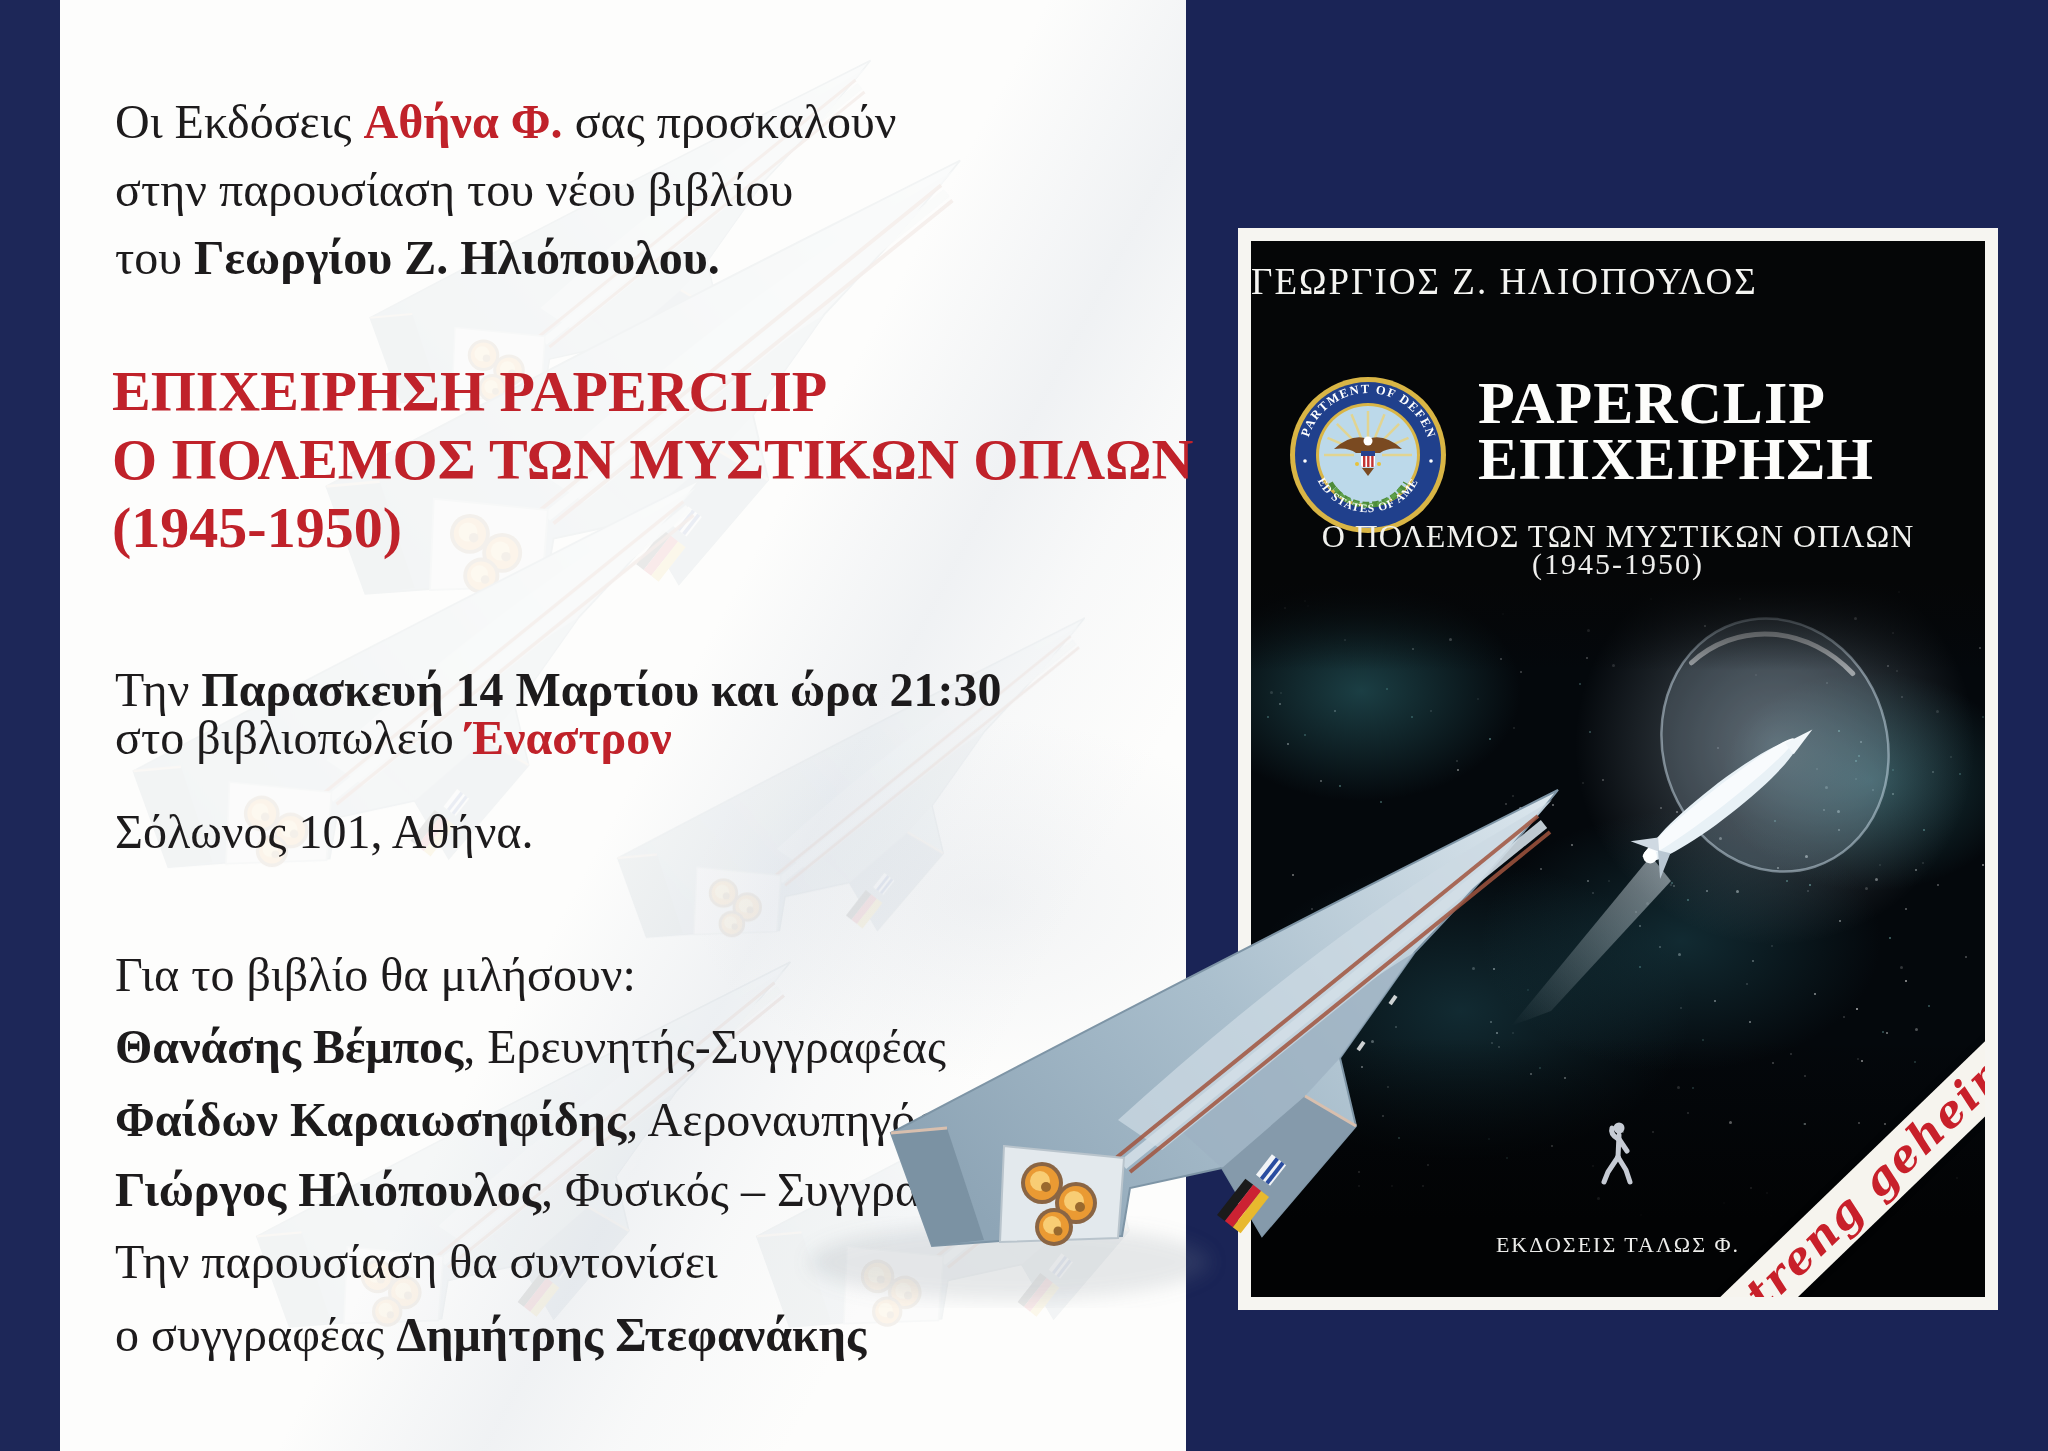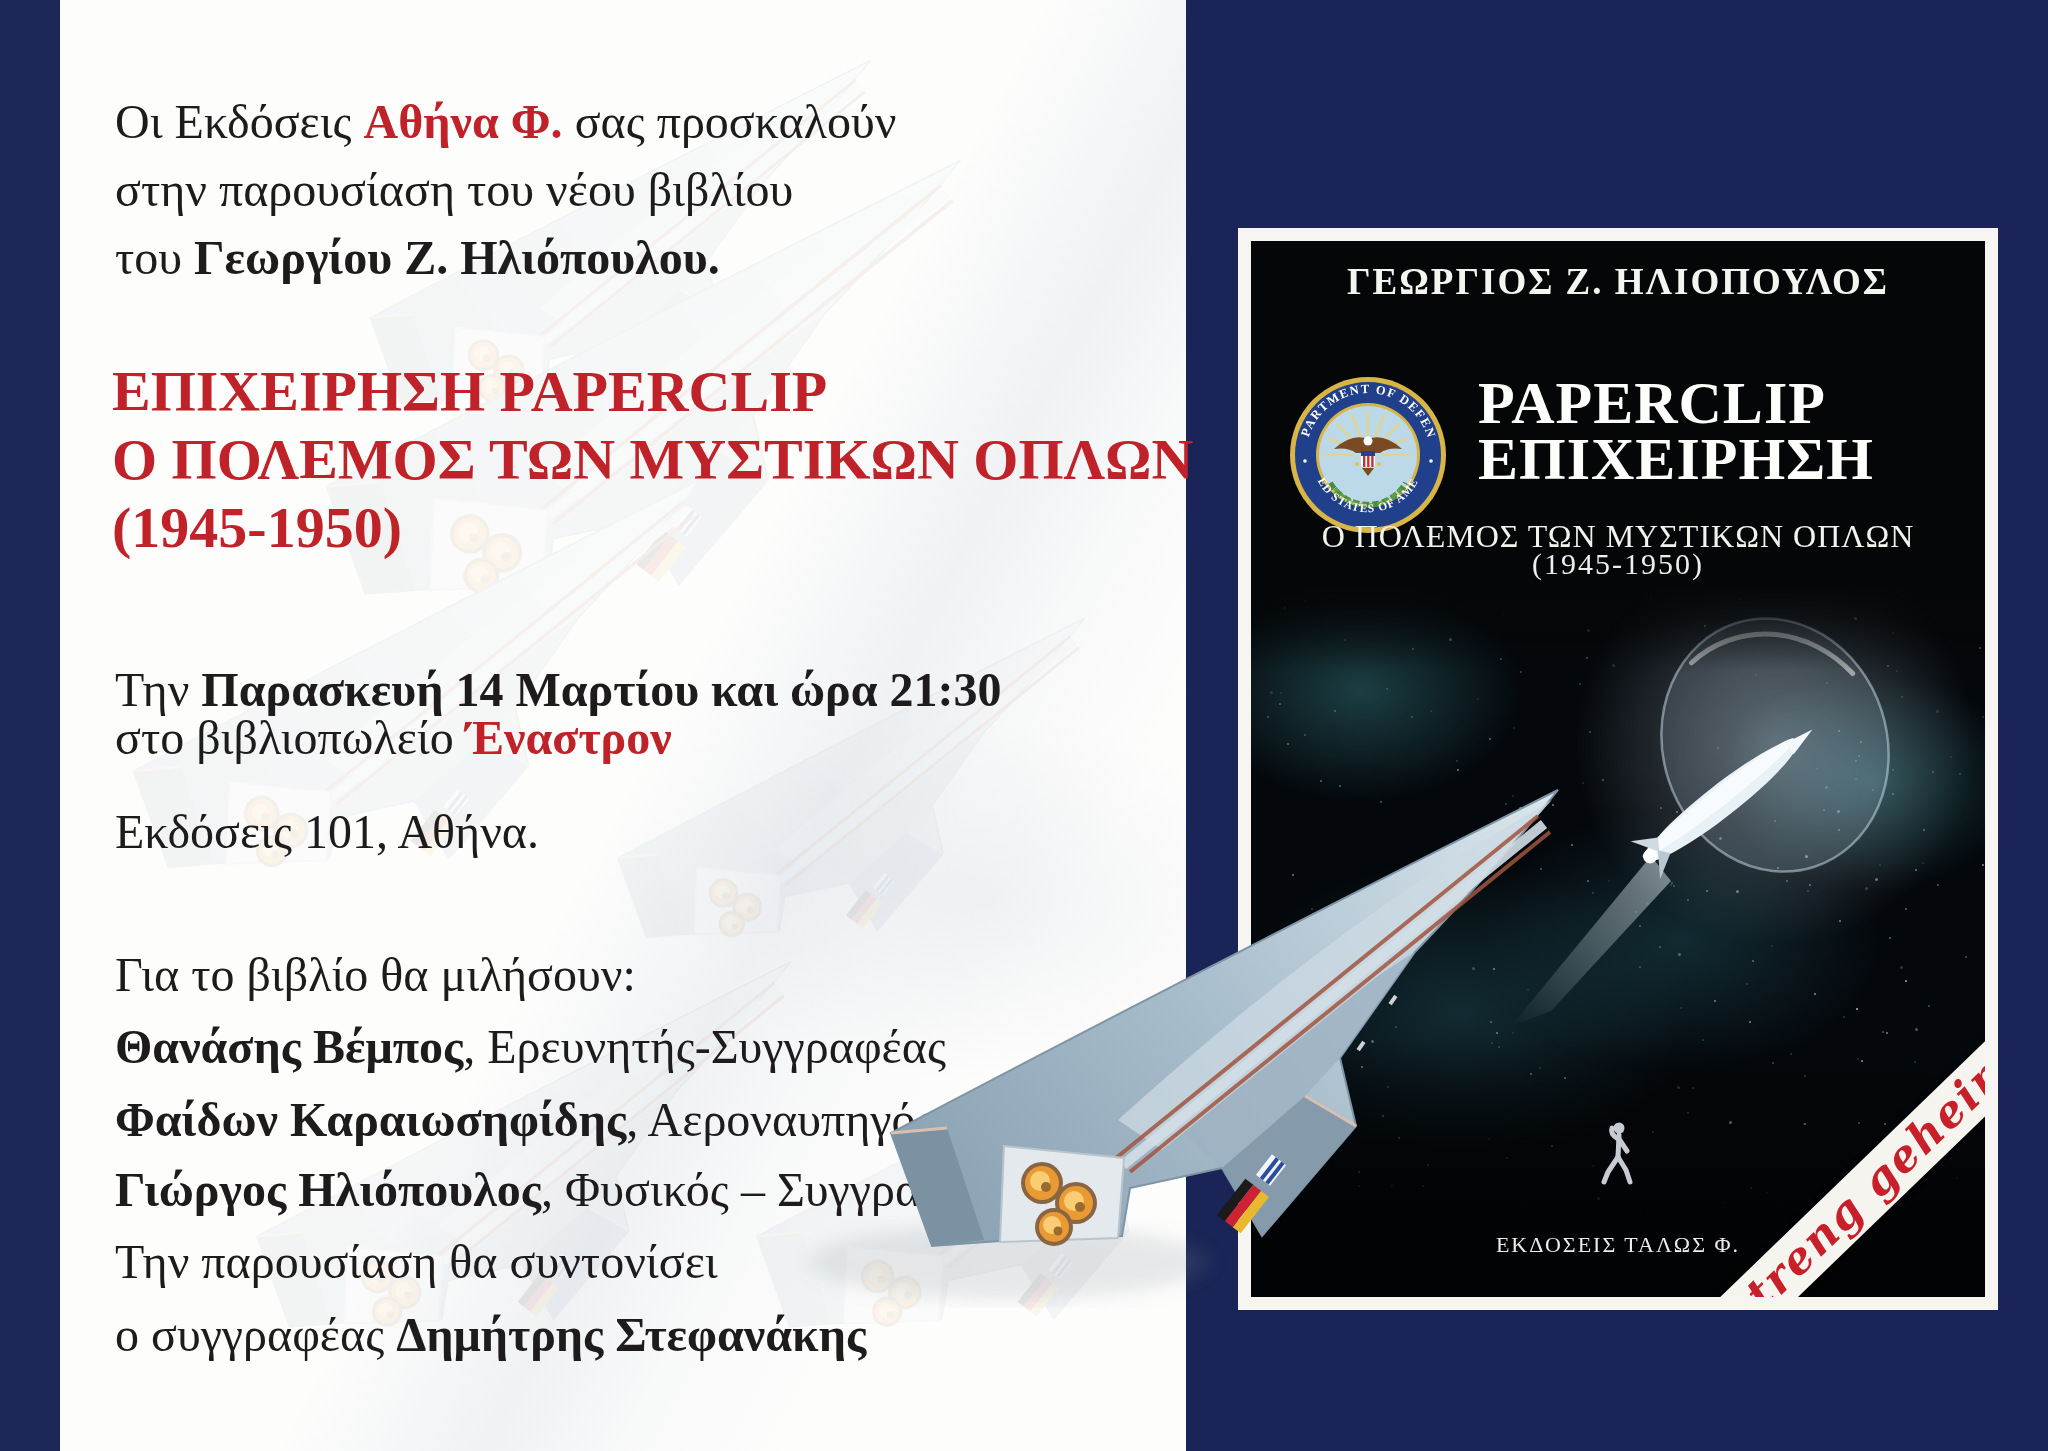--- a/index.html
+++ b/index.html
@@ -22,22 +22,22 @@
   .line b{font-weight:700;}
   .red{color:#c0222a;font-weight:700;}
   #heading{position:absolute;left:112px;top:358px;z-index:2;
     font-size:58px;line-height:68px;font-weight:700;color:#c0222a;white-space:nowrap;}
   
   #ghosts,#fg-plane{left:0;top:0;width:2048px;height:1451px;pointer-events:none;}
   #ghosts{z-index:1;} #fg-plane{z-index:6;}
   
   #cover{left:1238px;top:228px;width:760px;height:1082px;background:#f6f5f1;z-index:4;overflow:hidden;}
   #cover-inner{position:absolute;left:13px;top:13px;width:734px;height:1056px;background:#050607;overflow:hidden;}
-  #cover-author{position:absolute;left:0;top:19px;width:100%;text-align:center;
-    color:#f4f4f1;font-size:37px;line-height:44px;letter-spacing:2px;font-weight:700;white-space:nowrap;}
+  #cover-author{position:absolute;left:0;top:19px;width:100%;
+    color:#f4f4f1;font-size:37px;line-height:44px;letter-spacing:2px;font-weight:400;white-space:nowrap;}
   #dod-seal{position:absolute;left:39px;top:136px;width:156px;height:156px;}
   #cover-title{position:absolute;left:227px;top:134px;width:500px;
     color:#fdfdfb;font-size:60px;line-height:56px;font-weight:700;letter-spacing:1px;white-space:nowrap;}
   #cover-subtitle{position:absolute;left:0;top:278px;width:100%;text-align:center;
     color:#f2f2ef;font-size:32px;line-height:34px;letter-spacing:1px;white-space:nowrap;}
   #cover-years{position:absolute;left:0;top:307px;width:100%;text-align:center;
     color:#eeeeec;font-size:30px;line-height:32px;letter-spacing:2px;}
   #scene{position:absolute;left:0;top:340px;width:734px;height:716px;background:#04080c;overflow:hidden;}
   #scene i{position:absolute;background:#fff;border-radius:50%;display:block;}
   #scene .fade-top{position:absolute;left:0;top:0;width:100%;height:90px;
@@ -134,21 +134,21 @@
 <div class="line" style="top:228px"><span>του </span><b>Γεωργίου Ζ. Ηλιόπουλου.</b></div>
 
 <div id="heading">
   <div>ΕΠΙΧΕΙΡΗΣΗ PAPERCLIP</div>
   <div>Ο ΠΟΛΕΜΟΣ ΤΩΝ ΜΥΣΤΙΚΩΝ ΟΠΛΩΝ</div>
   <div>(1945-1950)</div>
 </div>
 
 <div class="line" style="top:660px"><span>Την </span><b>Παρασκευή 14 Μαρτίου και ώρα 21:30</b></div>
 <div class="line" style="top:708px"><span>στο βιβλιοπωλείο </span><span class="red">Έναστρον</span></div>
-<div class="line" style="top:802px"><span>Εκδόσεις 101, Αθήνα.</span></div>
+<div class="line" style="top:802px"><span>Σόλωνος 101, Αθήνα.</span></div>
 
 <div class="line" style="top:945px"><span>Για το βιβλίο θα μιλήσουν:</span></div>
 <div class="line" style="top:1017px"><b>Θανάσης Βέμπος</b><span>, Ερευνητής-Συγγραφέας</span></div>
 <div class="line" style="top:1090px"><b>Φαίδων Καραιωσηφίδης</b><span>, Αεροναυπηγός</span></div>
 <div class="line" style="top:1160px"><b>Γιώργος Ηλιόπουλος</b><span>, Φυσικός – Συγγραφέας</span></div>
 <div class="line" style="top:1232px"><span>Την παρουσίαση θα συντονίσει</span></div>
 <div class="line" style="top:1305px"><span>ο συγγραφέας </span><b>Δημήτρης Στεφανάκης</b></div>
 
 <div id="cover" class="abs">
   <div id="cover-inner">

